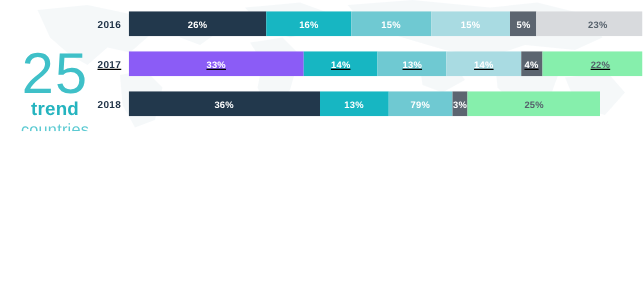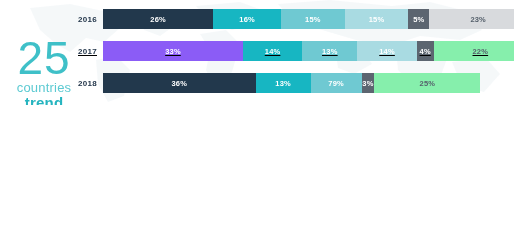--- a/index.html
+++ b/index.html
@@ -124,22 +124,22 @@
         <path d="M396 50 L426 44 L448 56 L440 78 L414 86 L398 70 Z"></path>
         <path d="M452 62 L486 58 L500 74 L484 92 L462 86 Z"></path>
         <path d="M142 18 L164 14 L174 26 L160 36 L144 30 Z"></path>
         <path d="M336 54 L362 50 L372 64 L354 74 L338 68 Z"></path>
       </g>
     </svg>
   </div>
 
   <div id="label-block">
     <div id="big-number">25</div>
+    <div id="label-trend">trend</div>
     <div id="label-countries">countries</div>
-    <div id="label-trend">trend</div>
   </div>
 
   <div id="chart">
 
     <div class="chart-row" id="row-0">
       <div class="year-label">2016</div>
       <div class="bar">
           <div class="seg" style="flex: 0 0 26%; background: rgb(34, 56, 76); color: rgb(255, 255, 255);">26%</div>
           <div class="seg" style="flex: 0 0 16%; background: rgb(23, 182, 194); color: rgb(255, 255, 255);">16%</div>
           <div class="seg" style="flex: 0 0 15%; background: rgb(111, 201, 210); color: rgb(255, 255, 255);">15%</div>

